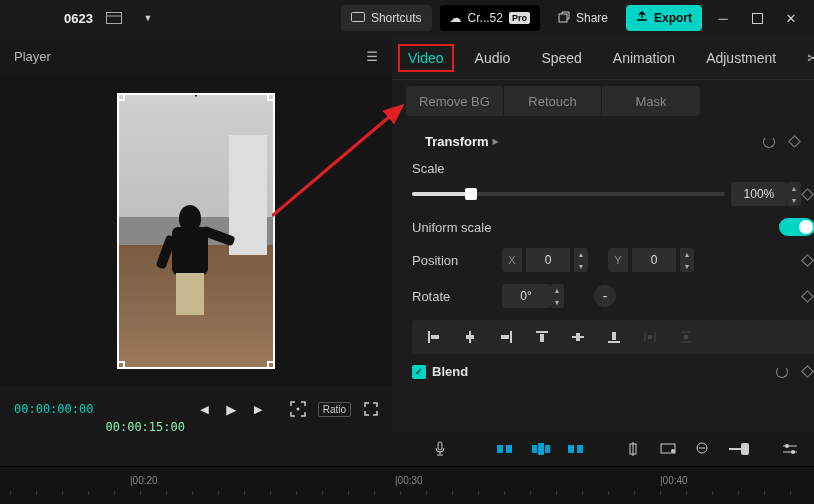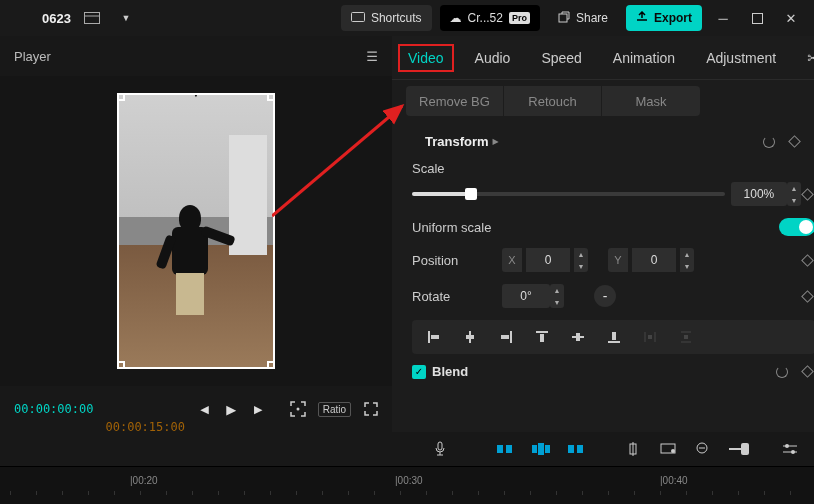--- a/index.html
+++ b/index.html
@@ -1,19 +1,19 @@
 <!DOCTYPE html>
 <html><head>
 <meta charset="utf-8">
 <style>
   * { box-sizing: border-box; margin: 0; padding: 0; }
   body { background: #0d0d0d; font-family: -apple-system, Segoe UI, Arial, sans-serif; color: #e0e0e0; width: 814px; height: 504px; overflow: hidden; font-size: 13px; }
   
   .topbar { height: 36px; background: #1a1a1a; display: flex; align-items: center; padding: 0 10px; gap: 8px; }
-  .topbar .proj-name { color: #f0f0f0; font-weight: 600; margin-left: 32px; }
+  .topbar .proj-name { color: #f0f0f0; font-weight: 600; margin-left: 54px; }
   .topbar .spacer { flex: 1; }
   .topbar .tb-btn { height: 26px; padding: 0 10px; background: #2a2a2a; border-radius: 4px; display: flex; align-items: center; gap: 6px; color: #ddd; font-size: 12px; cursor: pointer; }
   .topbar .tb-btn.plain { background: transparent; }
   .topbar .export { background: #00d4c5; color: #0a0a0a; font-weight: 600; }
   .topbar .win-btn { width: 26px; height: 26px; display:flex; align-items:center; justify-content:center; color:#ccc; cursor:pointer; }
   .pro-badge { background:#ddd; color:#000; font-size:9px; font-weight:700; padding:1px 3px; border-radius:2px; }
   
   .main-row { display:flex; height: 396px; background:#1e1e1e; }
   
   .player { width: 392px; background:#181818; display:flex; flex-direction:column; }
@@ -28,21 +28,21 @@
   .vp-head { width:22px; height:26px; background:#111; border-radius:50% 50% 40% 40%; margin:0 auto; }
   .vp-body { width:36px; height:48px; background:#111; margin: -4px auto 0; border-radius:6px; }
   .vp-legs { width:28px; height:42px; background:#c8b890; margin:-2px auto 0; }
   .vp-arm-l { position:absolute; left:-6px; top:30px; width:10px; height:34px; background:#111; transform:rotate(20deg); border-radius:4px;}
   .vp-arm-r { position:absolute; right:-10px; top:14px; width:10px; height:34px; background:#111; transform:rotate(-70deg); border-radius:4px;}
   .video-frame .crop-handle { position:absolute; border: 2px solid #fff; width:8px; height:8px; }
   .ch-tl{top:-2px;left:-2px;} .ch-tr{top:-2px;right:-2px;} .ch-bl{bottom:-2px;left:-2px;} .ch-br{bottom:-2px;right:-2px;}
   
   .player-controls { height: 46px; display:flex; align-items:center; padding: 0 14px; gap: 12px; }
   .tc-cur { color:#00d4c5; font-family:monospace; font-size:12px; }
-  .tc-dur { color:#a16207; font-family:monospace; font-size:12px;margin-top:36px; }
+  .tc-dur { color:#86efac; font-family:monospace; font-size:12px;margin-top:36px; }
   .pc-btn { width:22px; height:22px; display:flex; align-items:center; justify-content:center; cursor:pointer; color:#ddd; }
   .pc-spacer { flex:1; }
   .ratio-box { border:1px solid #555; padding:1px 4px; font-size:10px; color:#ccc; border-radius:2px; }
   
   .inspector { flex:1; background:#1c1c1c; display:flex; flex-direction:column; position:relative; }
   .insp-tabs { height: 44px; display:flex; align-items:center; padding: 0 14px; gap: 27px; border-bottom:1px solid #2a2a2a; }
   .insp-tab { color:#ccc; padding: 4px 2px; cursor:pointer; font-size:14px; }
   .insp-tab.active { color:#00d4c5; }
   .insp-tab.icon-only { color:#ccc; }
   .red-box-tab { border: 2px solid #e02020; padding: 4px 8px; margin:-2px -8px; }

